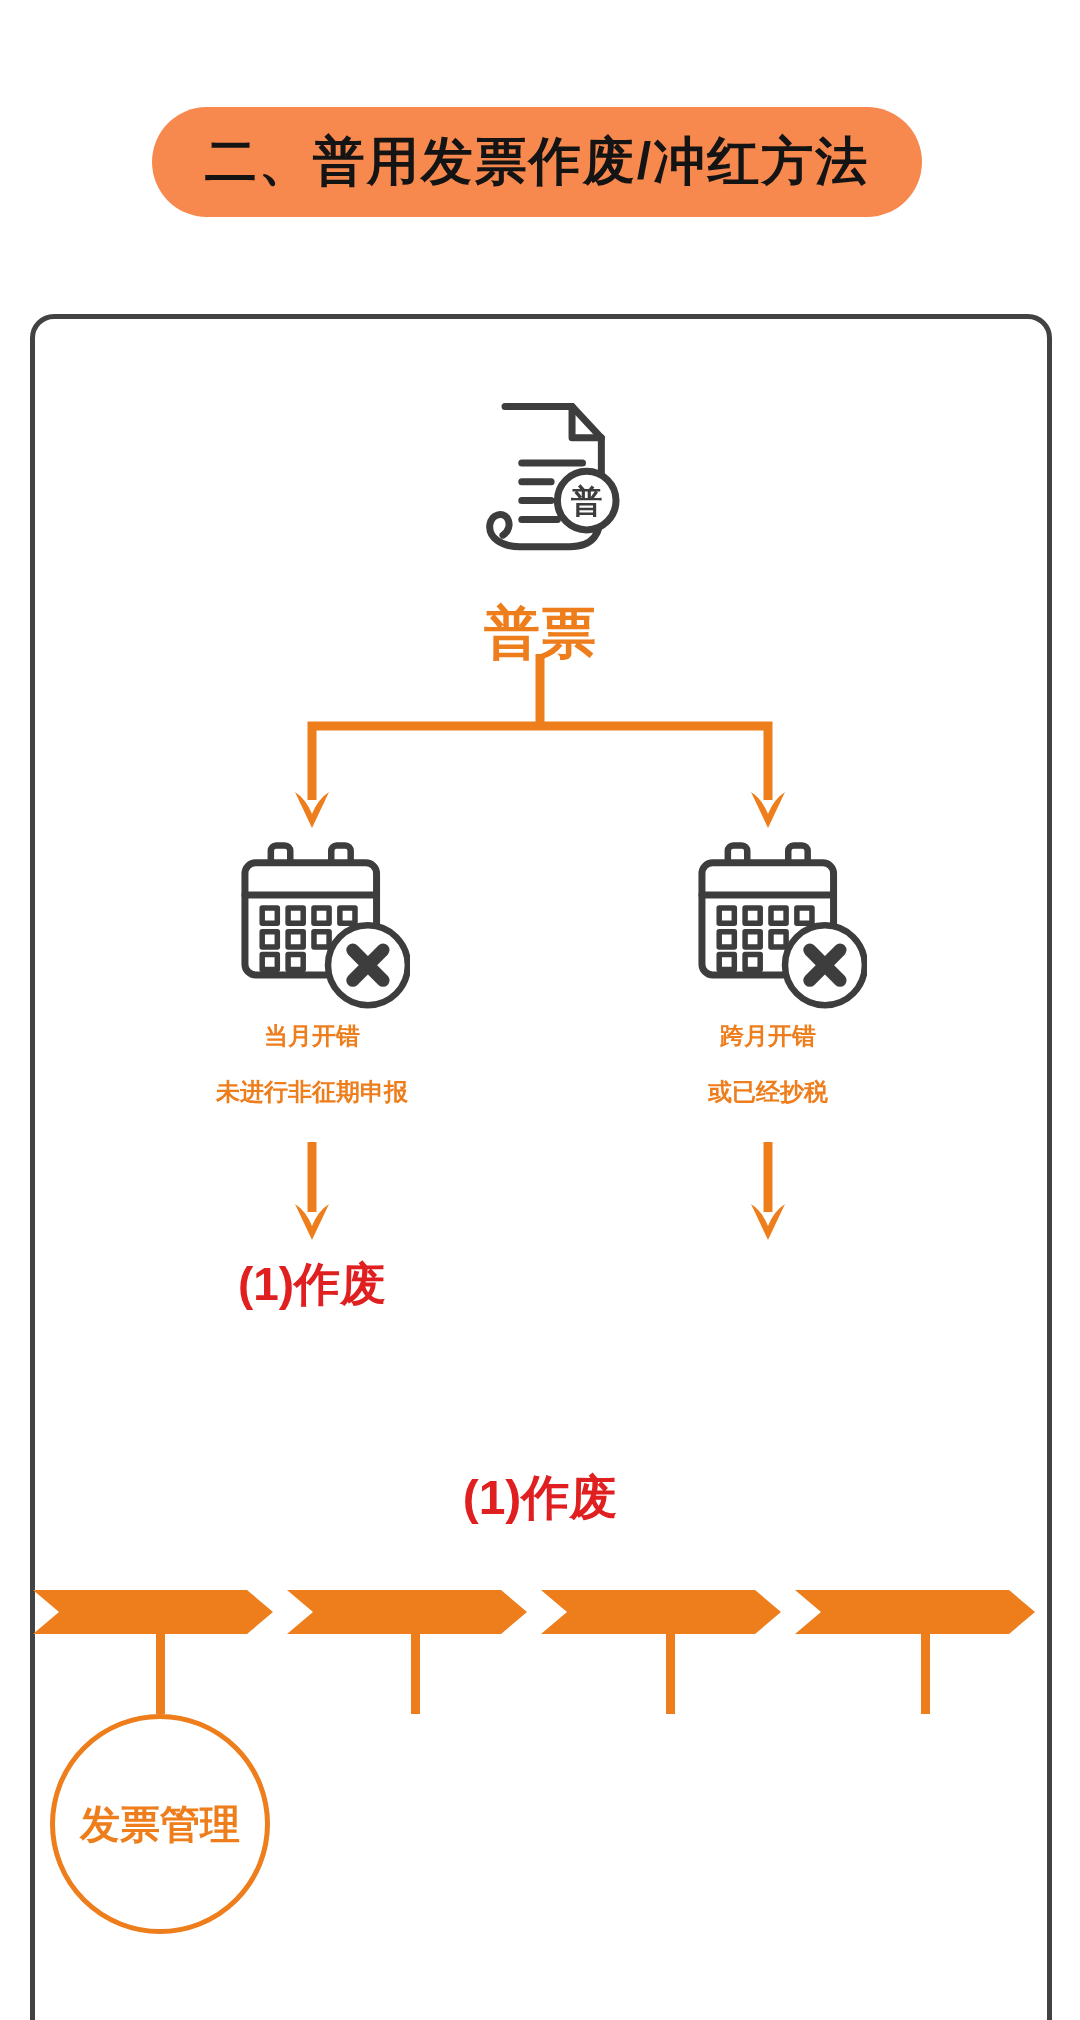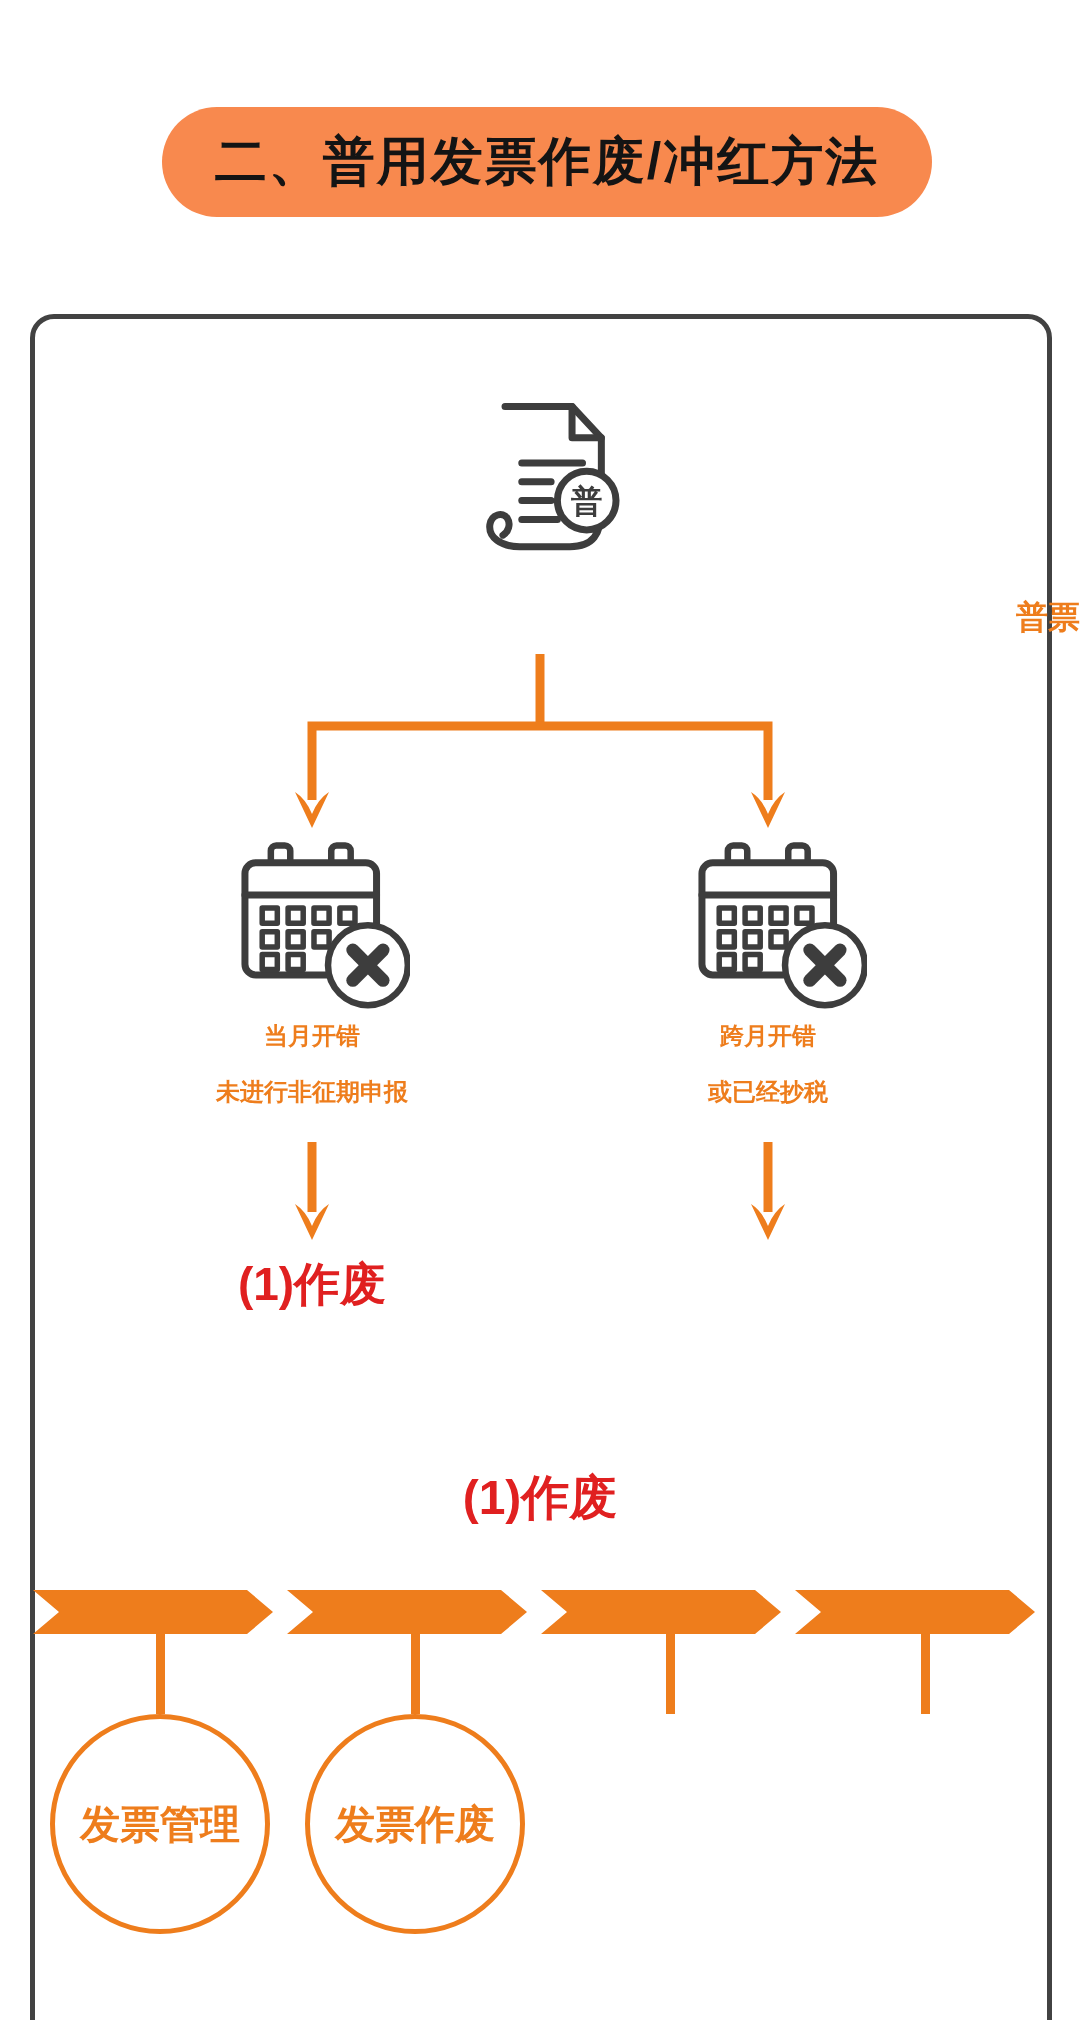--- a/index.html
+++ b/index.html
@@ -12,21 +12,21 @@
   *{margin:0;padding:0;box-sizing:border-box;}
   html,body{background:#ffffff;}
   body{
     font-family:"Liberation Sans","DejaVu Sans",sans-serif;
     width:1080px;height:2020px;position:relative;overflow:hidden;
   }
   .page{position:absolute;inset:0;width:1080px;height:2020px;background:#fff;overflow:hidden;}
 
   
   .title-pill{
-    position:absolute;left:162px;top:107px;width:770px;height:110px;
+    position:absolute;left:152px;top:107px;width:770px;height:110px;
     background:var(--pill-bg);border-radius:55px;
     display:flex;align-items:center;justify-content:center;
   }
   .title-pill .t{
     font-size:52px;font-weight:bold;color:#141414;letter-spacing:2px;white-space:nowrap;
   }
 
   
   .frame{
     position:absolute;left:30px;top:314px;width:1022px;height:1790px;
@@ -44,22 +44,22 @@
   .cal-right{left:689px;top:839px;}
   .badge-char{font-size:30px;font-weight:bold;fill:var(--icon-stroke);font-family:"Liberation Sans","DejaVu Sans",sans-serif;}
 
   
   .connectors{position:absolute;left:0;top:0;width:1080px;height:2020px;pointer-events:none;}
   .connectors .oline{stroke:var(--orange);stroke-width:9;fill:none;}
   .connectors .ohead{fill:var(--orange);}
 
   
   .root-label{
-    position:absolute;left:0;top:596px;width:1080px;text-align:right;
-    font-size:32px;font-weight:bold;color:var(--orange);
+    position:absolute;left:0;top:596px;width:1080px;text-align:center;
+    font-size:56px;font-weight:bold;color:var(--orange);
   }
   .cond{position:absolute;width:440px;text-align:center;font-size:24px;font-weight:bold;
         color:var(--orange);line-height:56px;top:1008px;}
   .cond-left{left:92px;}
   .cond-right{left:548px;}
   .result{position:absolute;width:440px;text-align:center;font-size:46px;font-weight:bold;
         color:var(--red);top:1254px;white-space:nowrap;}
   .result-left{left:92px;}
   .result-right{left:548px;}
   .section-title{
@@ -182,18 +182,14 @@
 
   <div class="stem s1"></div>
   <div class="stem s2"></div>
   <div class="stem s3"></div>
   <div class="stem s4"></div>
 
   <div class="step-circle p1">
     <div>发票管理</div>
     <div></div>
   </div>
-  <div class="step-circle p2">
-    <div>发票作废</div>
-    <div></div>
-  </div>
 
 </div>
 
 </body></html>

